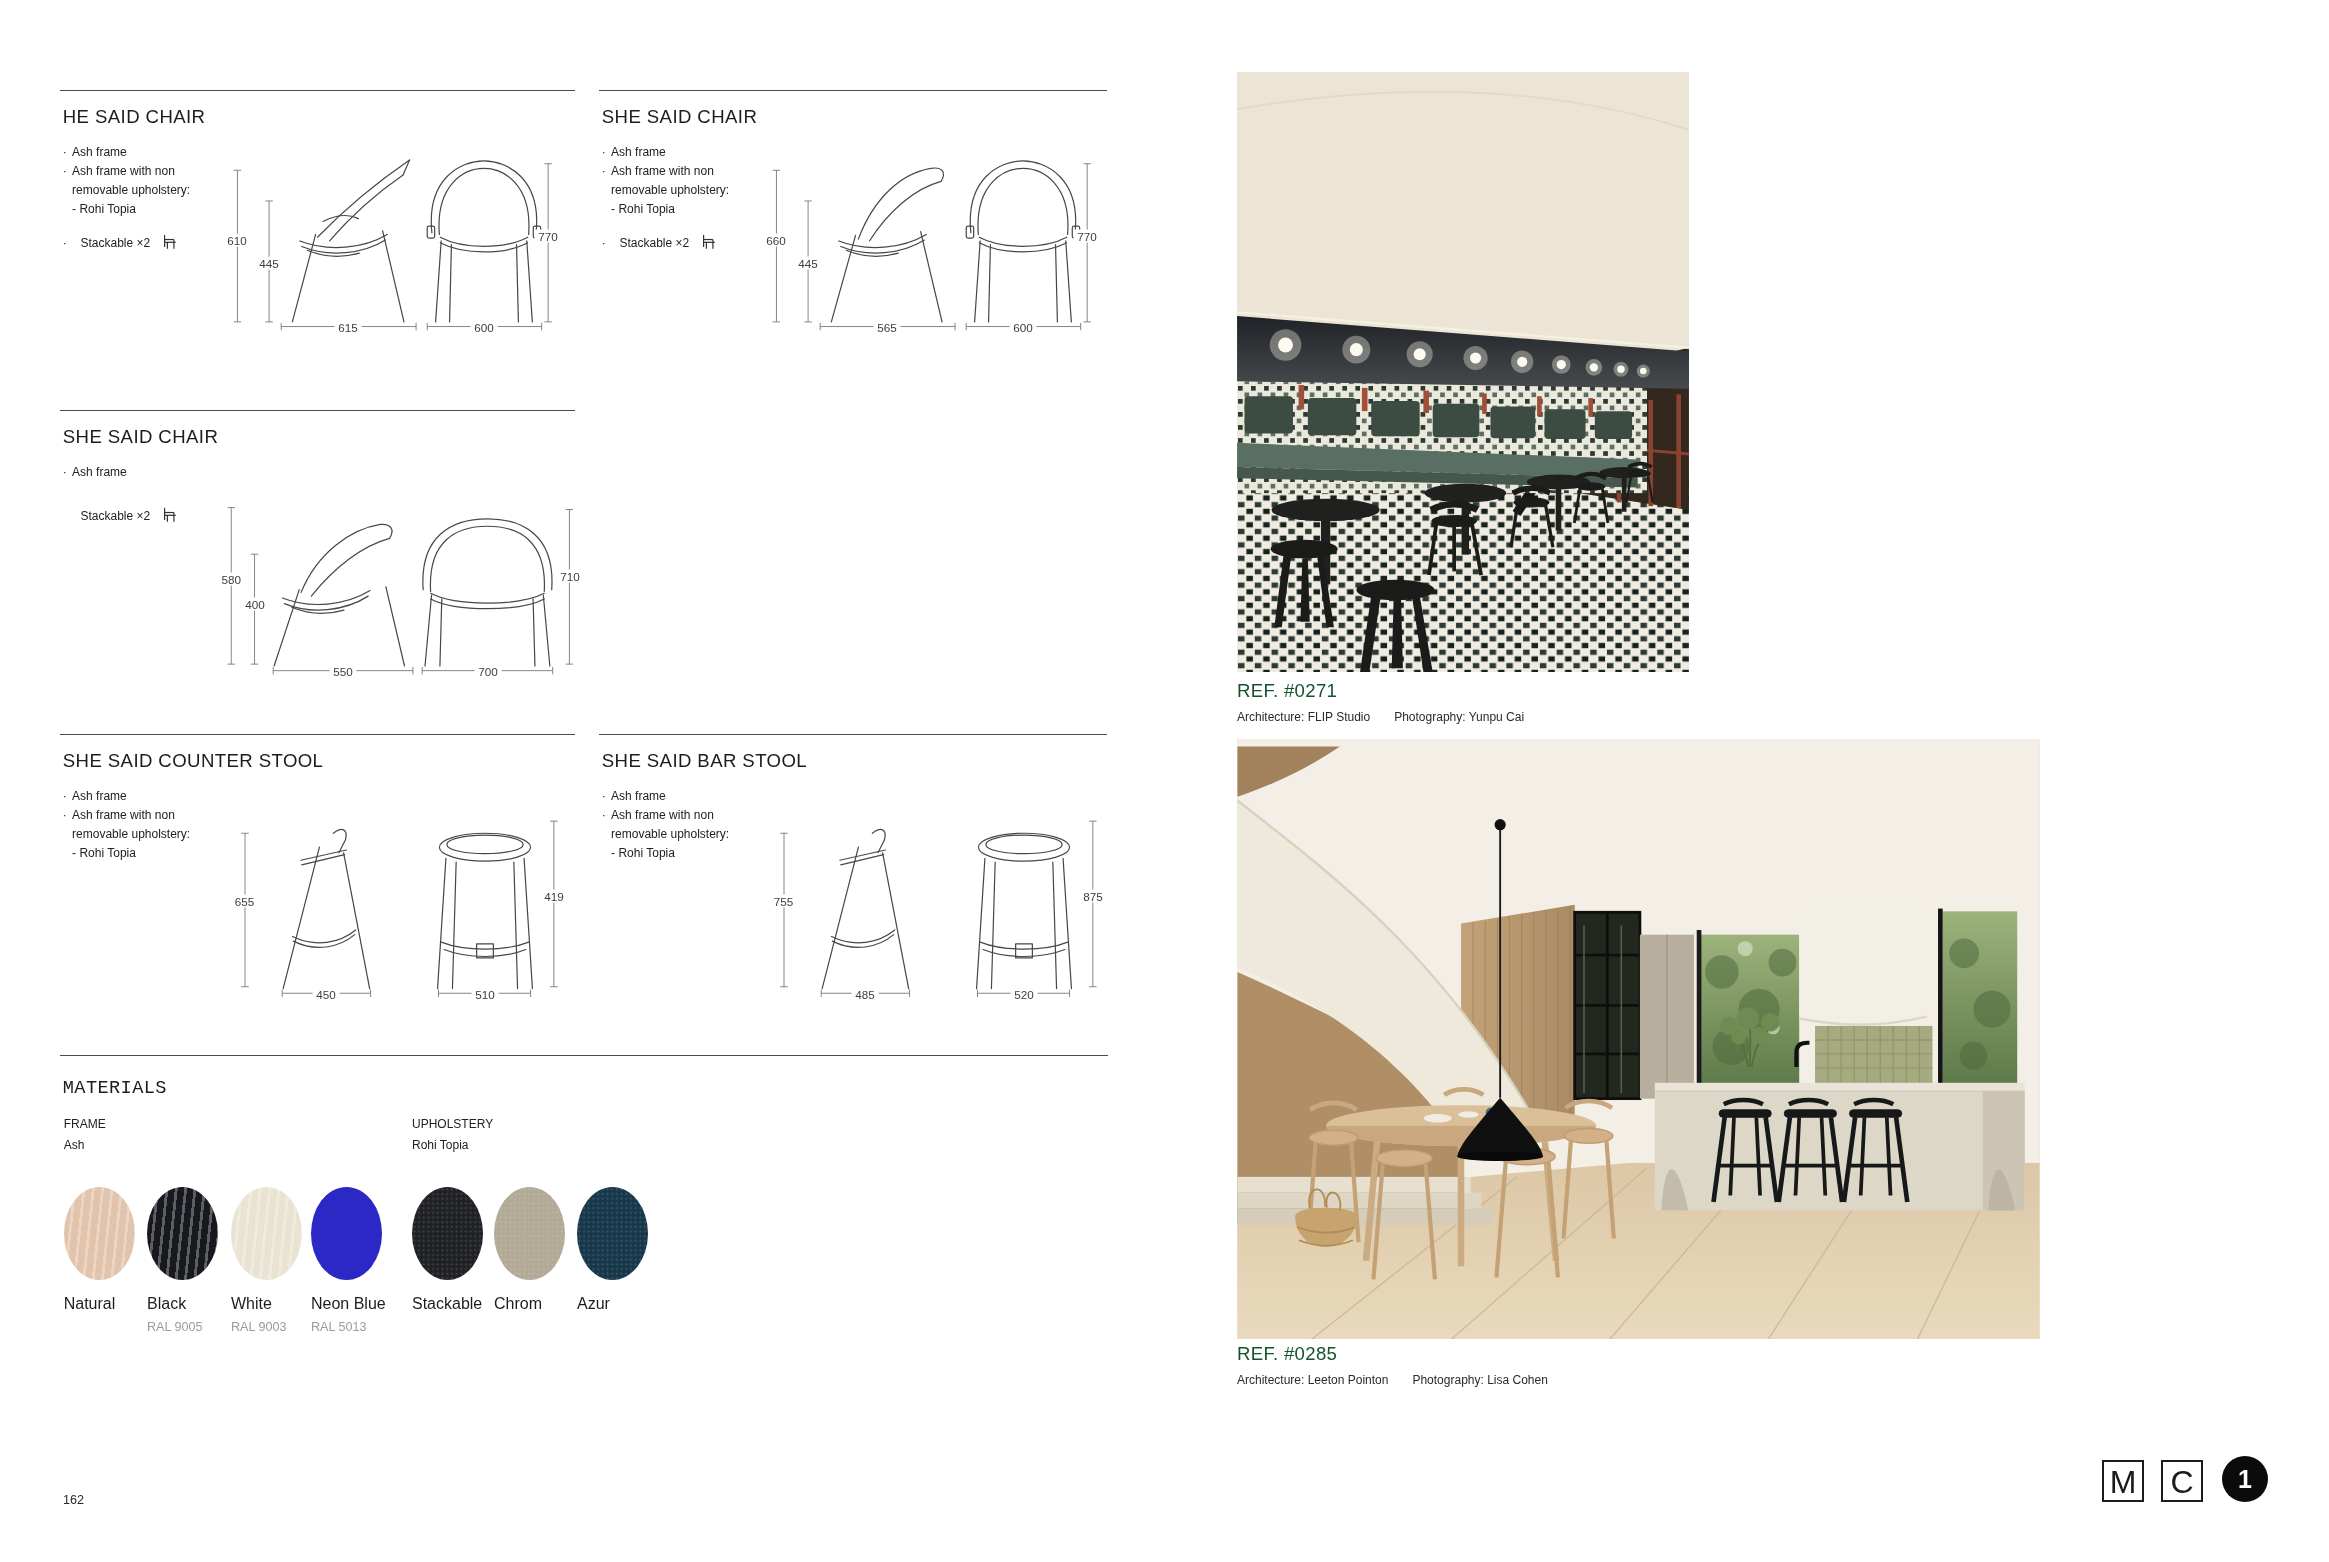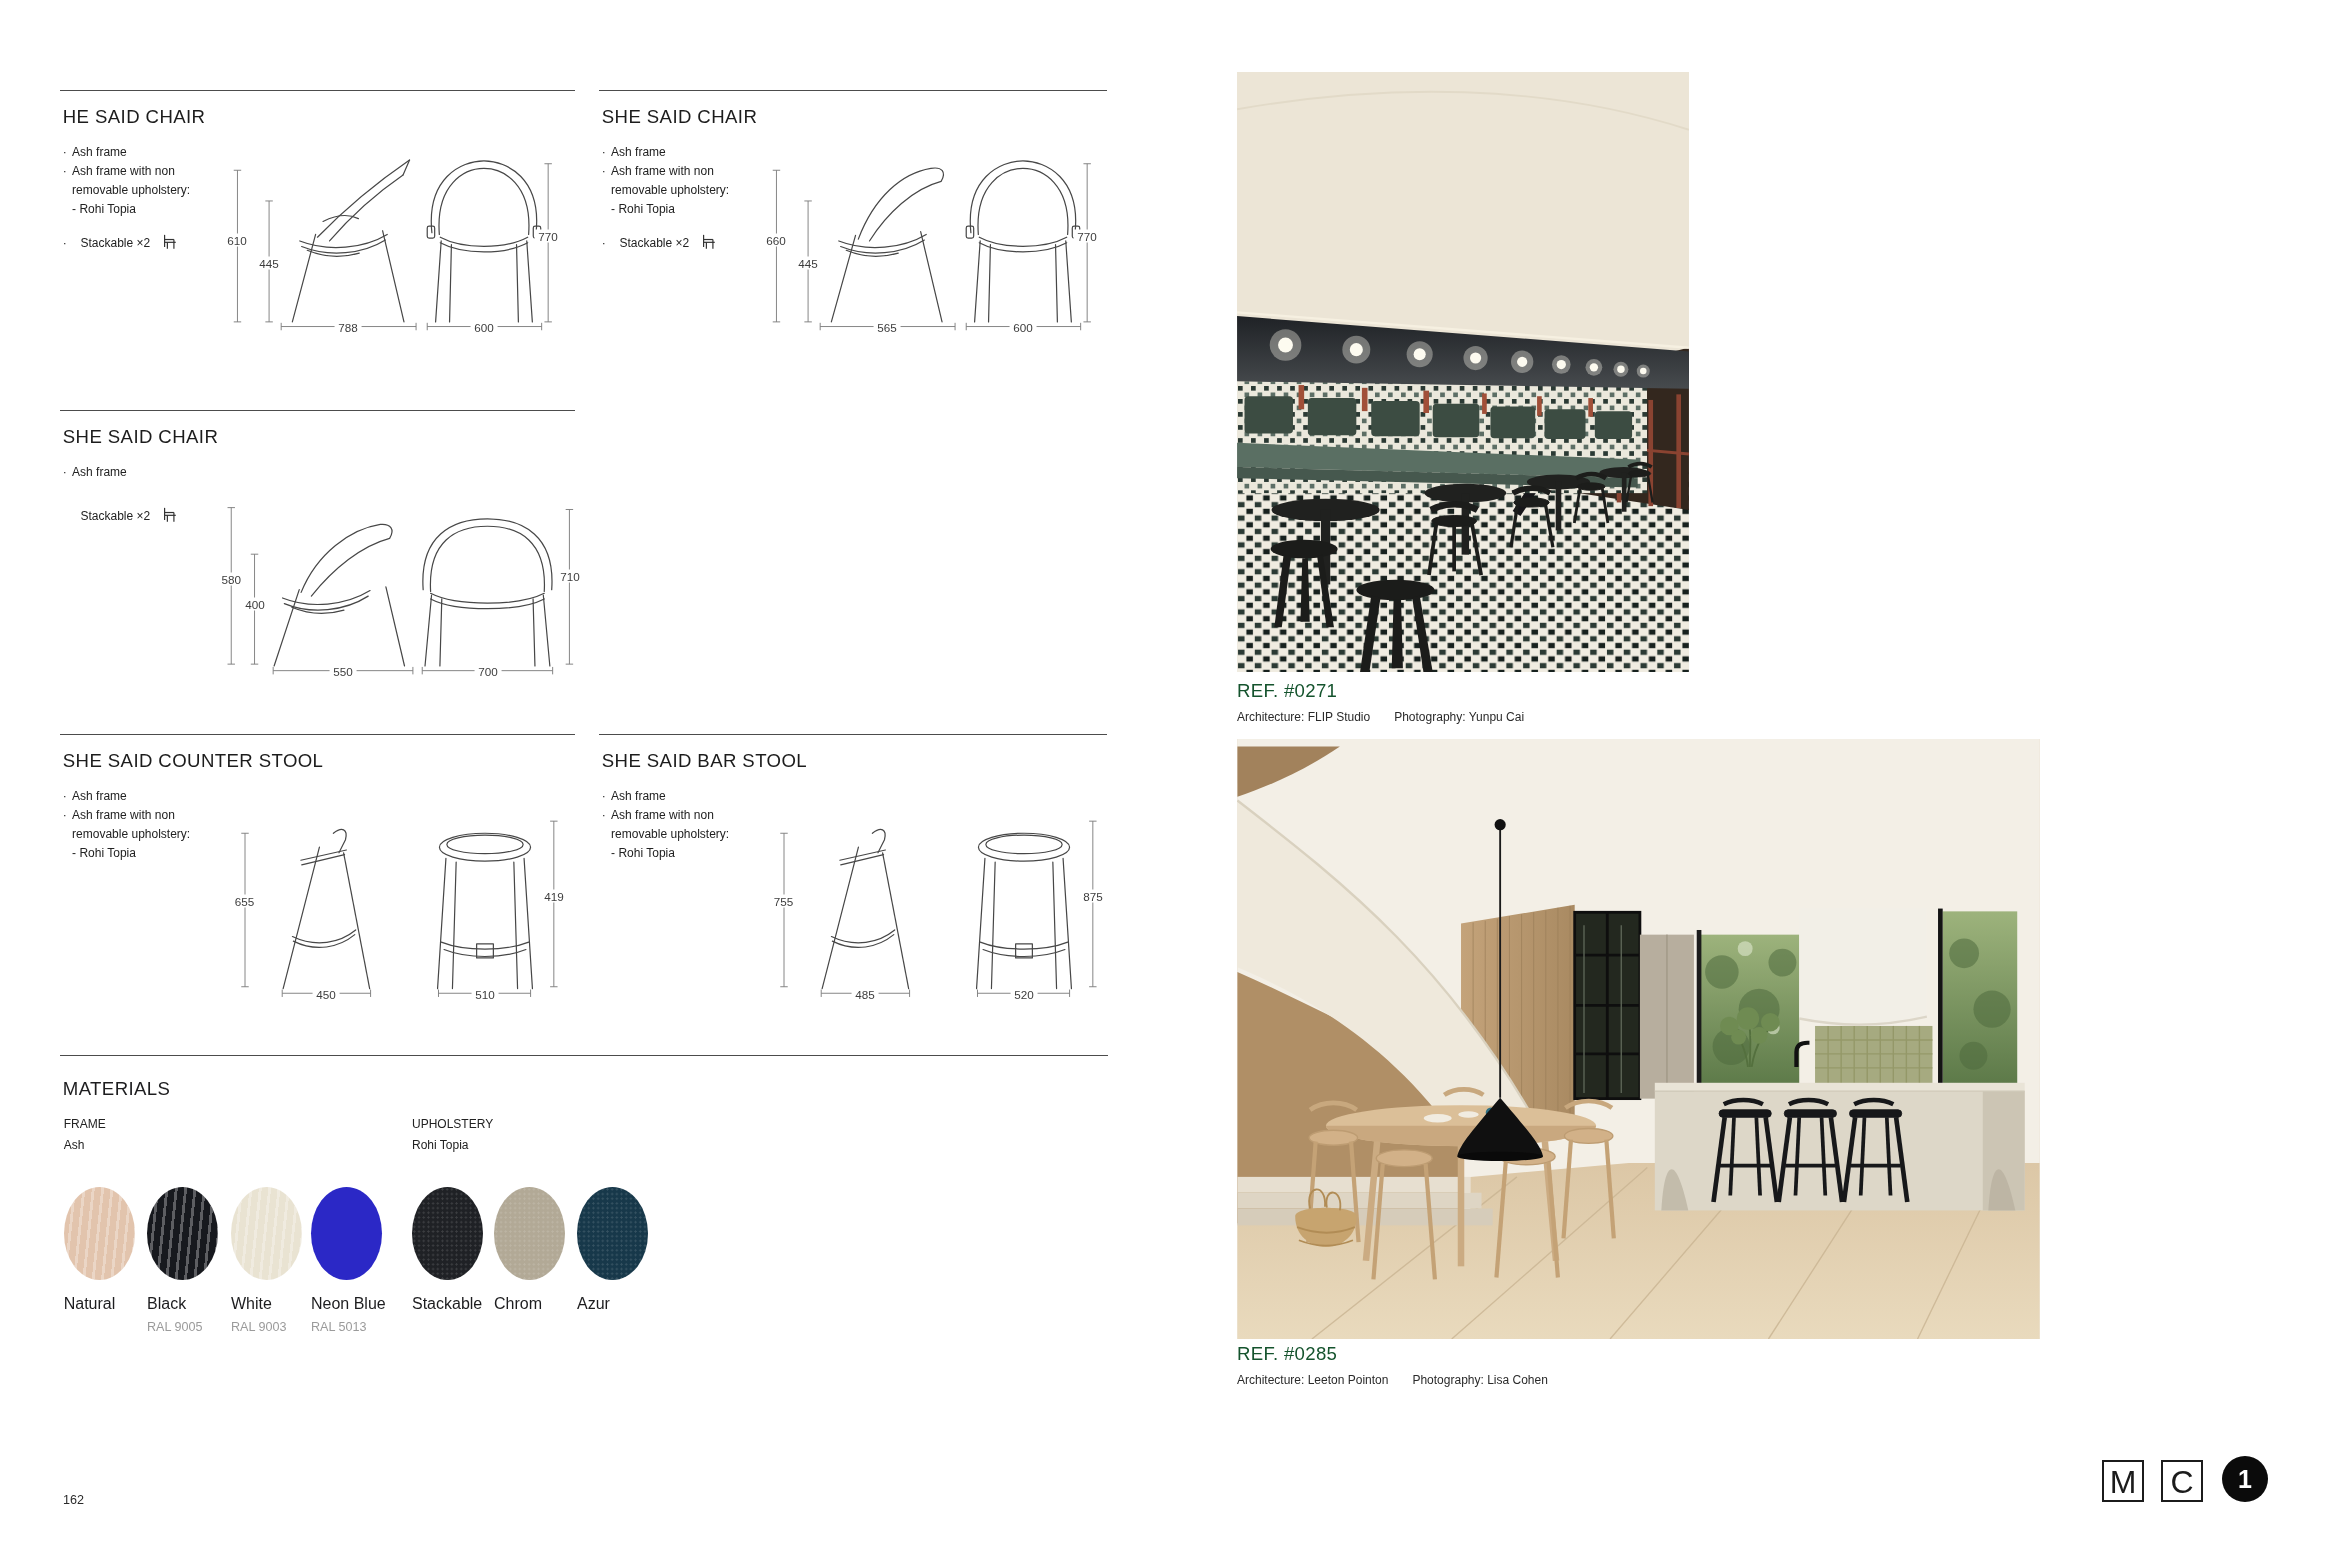--- a/index.html
+++ b/index.html
@@ -24,21 +24,21 @@
   
   .draw{position:absolute;}
   .sec1 .draw,.sec2 .draw{left:123px;top:56px;width:388px;height:200px;}
   .sec3 .draw{left:161px;top:89px;width:354px;height:182px;}
   .sec4 .draw,.sec5 .draw{left:177px;top:75px;width:336px;height:200px;}
   .draw svg{position:absolute;left:0;top:0;}
   .dim{position:absolute;transform:translate(-50%,-50%);background:#fff;padding:0 3.7px;
        font-size:11.7px;color:#3d3d3d;white-space:nowrap;}
   
   .materials{position:absolute;left:60px;top:1055px;width:1048px;height:308px;border-top:1.9px solid #4c4c4c;}
-  .mat-title{position:absolute;left:2.8px;top:22.4px;font-size:18.6px;letter-spacing:0.4px;}
+  .mat-title{position:absolute;left:2.8px;top:22.4px;font-size:18.6px;letter-spacing:0.4px;font-family:Liberation Mono, monospace;}
   .mat-group-label{position:absolute;font-size:12px;line-height:20.5px;color:#222;}
   .swatch-item{position:absolute;top:131px;width:80px;}
   .swatch{width:71px;height:93px;border-radius:50%;}
   .tex-wood{background-image:repeating-linear-gradient(96deg,rgba(255,255,255,.30) 0 2.8px,rgba(0,0,0,0) 2.8px 9.3px);}
   .tex-fabric{background-image:radial-gradient(rgba(255,255,255,.13) 0.9px,rgba(0,0,0,0) 1.3px);background-size:4.7px 4.7px;}
   .swatch-name{margin-top:15px;font-size:16px;color:#1d1d1f;}
   .swatch-ral{margin-top:6.5px;font-size:12.6px;color:#9b9b9b;}
   
   .photo{position:absolute;overflow:hidden;background:#ece5d6;}
   .photo1{left:1237px;top:72px;width:452px;height:600px;}
@@ -138,21 +138,21 @@
             <path d="M276,103 C300,116 346,116 370,103"></path>
           <path d="M277,101 L271,188"></path>
             <path d="M288,105 L286,188"></path>
             <path d="M369,101 L375,188"></path>
             <path d="M358,105 L360,188"></path>
         </g>
       </svg>
       <span class="dim" style="left:54px;top:93px">610</span>
       <span class="dim" style="left:86px;top:116px">445</span>
       <span class="dim" style="left:365px;top:89px">770</span>
-      <span class="dim" style="left:165px;top:180px">788</span>
+      <span class="dim" style="left:165px;top:180px">615</span>
       <span class="dim" style="left:301px;top:180px">600</span>
     </div>
   </div>
 
   <div class="sec sec2">
     <div class="sec-title">SHE SAID CHAIR</div>
     <div class="spec-lines">
       <div class="spec-line">
           <span class="dot">·</span>
           <span>Ash frame</span>

